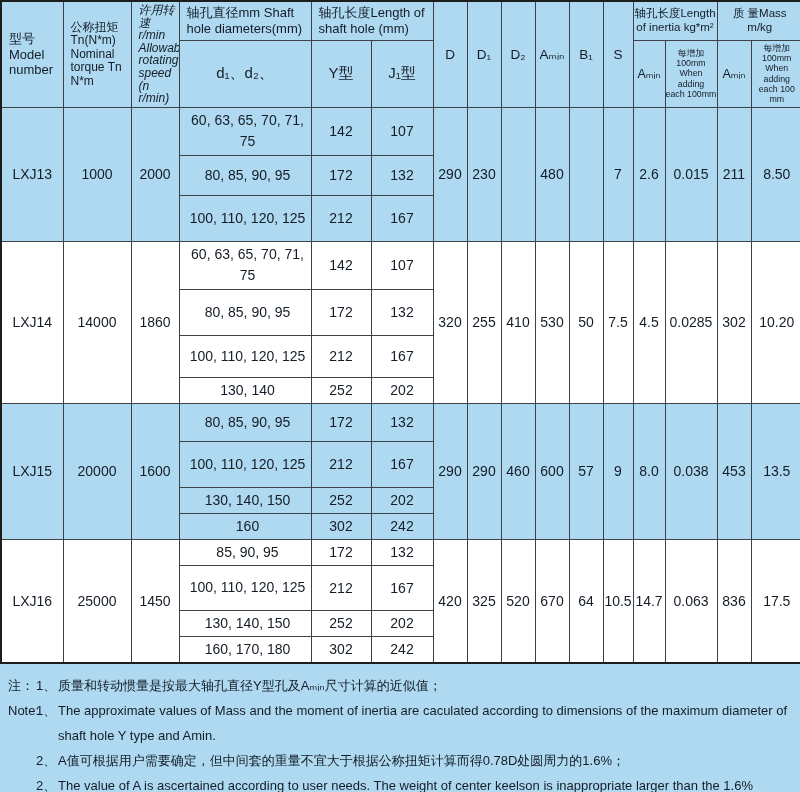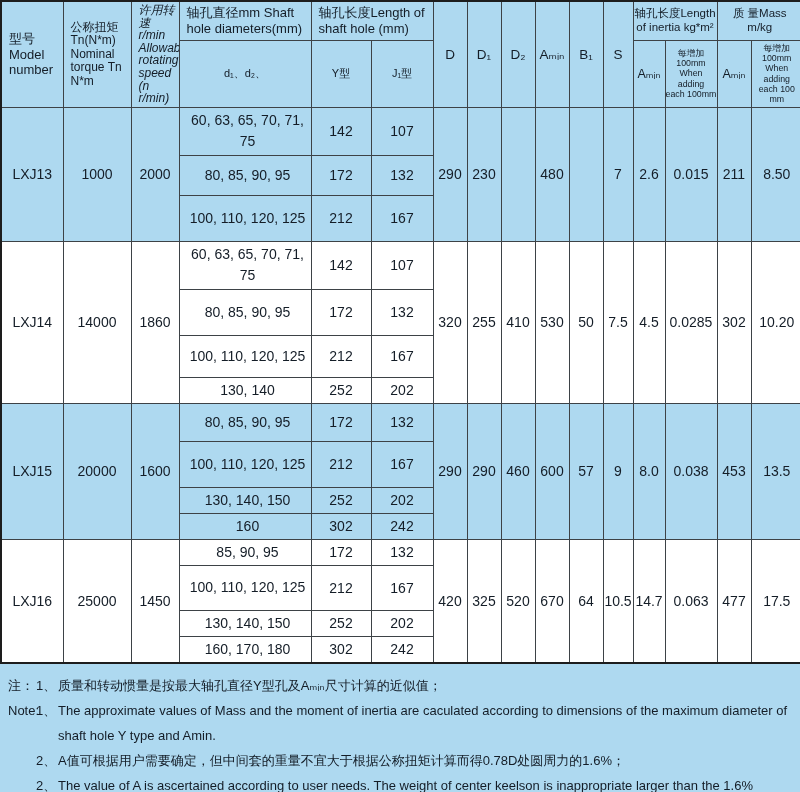--- a/index.html
+++ b/index.html
@@ -31,21 +31,21 @@
   }
   .hl{
     text-align:left;padding:2px 2px 2px 7px;
     white-space:pre-line;
   }
   .h-model{font-size:13px;line-height:1.2;}
   .h-torque{font-size:12px;line-height:1.12;}
   .h-speed{font-size:12px;line-height:1.05;font-style:italic;}
   .h-dia,.h-len{font-size:13px;line-height:1.2;}
   .h-mid{font-size:13.5px;text-align:center;}
-  .h-sub{font-size:11px;}
+  .h-sub{font-size:15px;}
   .h-grp{font-size:11.5px;line-height:1.2;text-align:center;white-space:pre-line;}
   .h-amin{font-size:12.5px;text-align:center;}
   .h-per{font-size:8.8px;line-height:1.18;text-align:center;white-space:pre-line;}
   .notes{
     flex:1;box-sizing:border-box;
     padding:9px 8px 0 8px;
     font-size:13px;
   }
   .note-line{display:flex;line-height:25px;}
   .note-prefix{width:28px;flex:none;}
@@ -227,21 +227,21 @@
     <td class="c">172</td>
     <td class="c">132</td>
     <td class="c" rowspan="4">420</td>
     <td class="c" rowspan="4">325</td>
     <td class="c" rowspan="4">520</td>
     <td class="c" rowspan="4">670</td>
     <td class="c" rowspan="4">64</td>
     <td class="c" rowspan="4">10.5</td>
     <td class="c" rowspan="4">14.7</td>
     <td class="c" rowspan="4">0.063</td>
-    <td class="c" rowspan="4">477</td>
+    <td class="c" rowspan="4">836</td>
     <td class="c" rowspan="4">17.5</td>
   </tr>
   <tr class="plain" style="height:45px">
     <td class="d-cell">100, 110, 120, 125</td>
     <td class="c">212</td>
     <td class="c">167</td>
   </tr>
   <tr class="plain" style="height:23px">
     <td class="d-cell">130, 140, 150</td>
     <td class="c">252</td>

